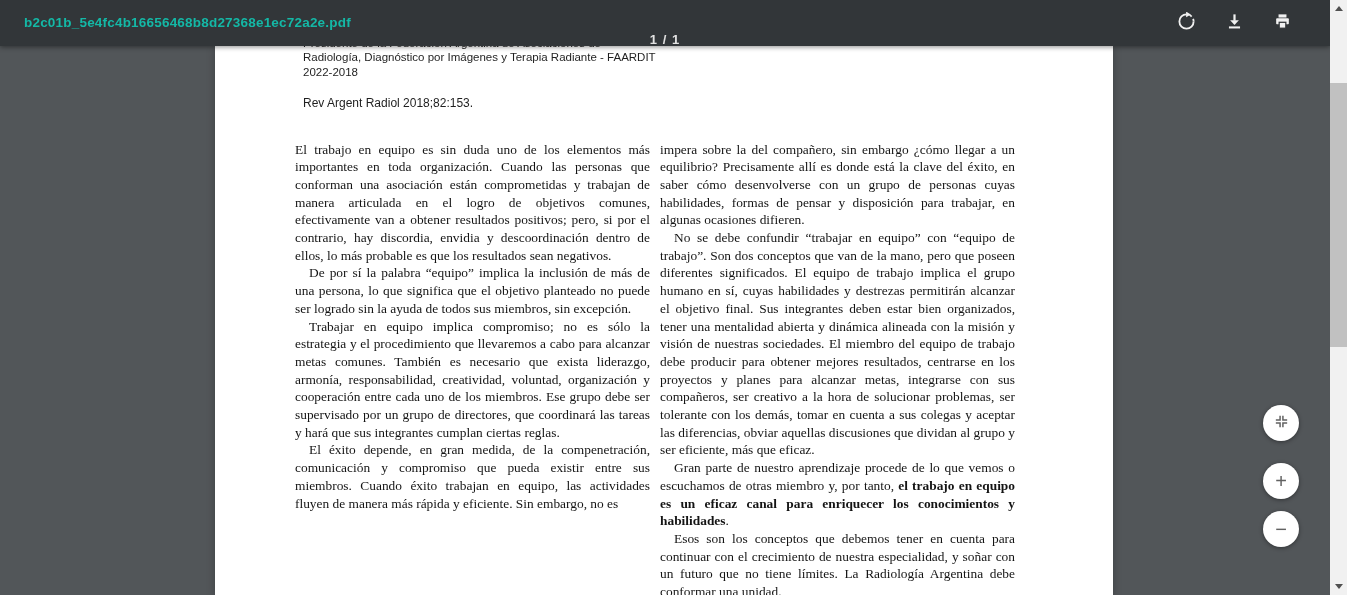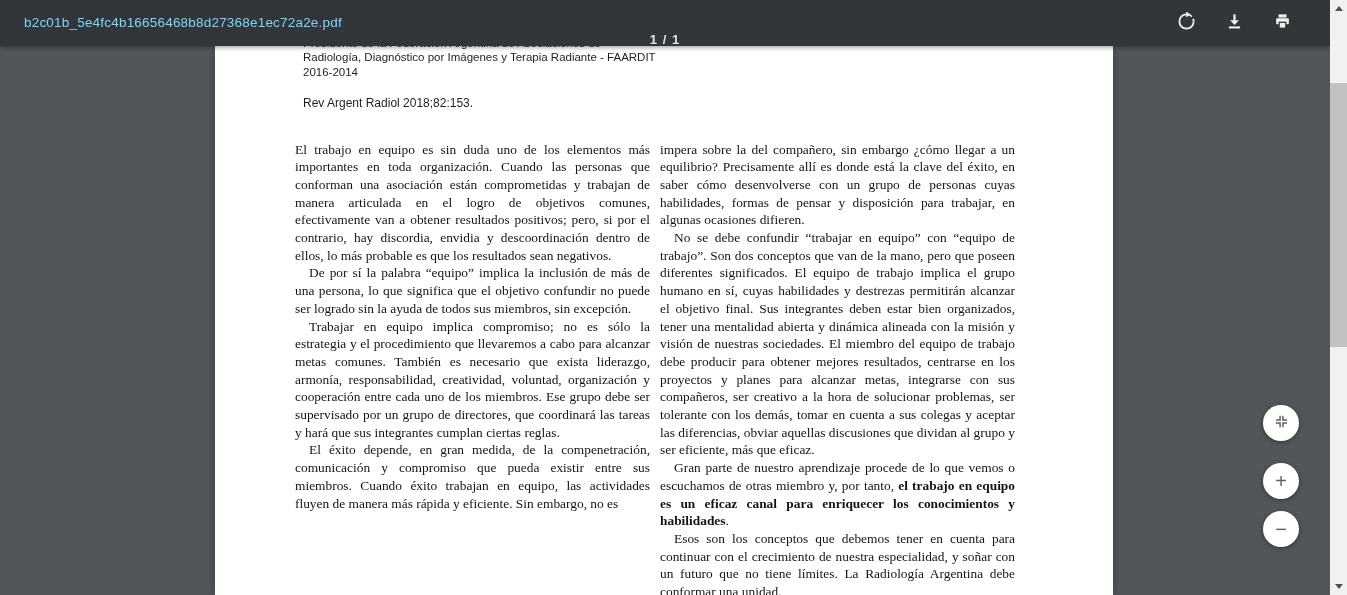--- a/index.html
+++ b/index.html
@@ -10,21 +10,21 @@
     background: #525659; overflow: hidden;
     font-family: "Liberation Sans", sans-serif;
   }
   
   .toolbar {
     position: absolute; left:0; top:0; width:1330px; height:46px;
     background:#323639; box-shadow: 0 1px 5px rgba(0,0,0,.45); z-index: 5;
   }
   .filename {
     position:absolute; left:24px; top:0; height:64px; line-height:46px;
-    color:#7dd3fc; font-size:13.5px; font-weight:400; letter-spacing:.2px;
+    color:#14b8a6; font-size:13.5px; font-weight:700; letter-spacing:.2px;
     white-space:nowrap;
   }
   .page-indicator {
     position:absolute; left:50%; transform:translateX(-50%); top:17px; height:46px;
     line-height:46px; color:#e2e2e2; font-size:13px; font-weight:600; letter-spacing:1px;
     cursor:text;
   }
   .tb-btn {
     position:absolute; top:9px; width:28px; height:28px;
     display:flex; align-items:center; justify-content:center;
@@ -126,29 +126,29 @@
 
   <div class="viewer">
     <div class="page">
       <div class="page-inner">
 
         <div class="doc-header">
           <div class="clip-line">
             <span>Presidente de la Federación Argentina de Asociaciones de</span>
           </div>
           <div>Radiología, Diagnóstico por Imágenes y Terapia Radiante - FAARDIT</div>
-          <div>2016-2014</div>
+          <div>2022-2018</div>
         </div>
 
         <div class="citation">Rev Argent Radiol 2018;82:153.</div>
 
         <div class="columns">
           <div class="col">
             <p>El trabajo en equipo es sin duda uno de los elementos más importantes en toda organización. Cuando las personas que conforman una asociación están comprometidas y trabajan de manera articulada en el logro de objetivos comunes, efectivamente van a obtener resultados positivos; pero, si por el contrario, hay discordia, envidia y descoordinación dentro de ellos, lo más probable es que los resultados sean negativos.</p>
-            <p class="ind">De por sí la palabra “equipo” implica la inclusión de más de una persona, lo que significa que el objetivo confundir no puede ser logrado sin la ayuda de todos sus miembros, sin excepción.</p>
+            <p class="ind">De por sí la palabra “equipo” implica la inclusión de más de una persona, lo que significa que el objetivo planteado no puede ser logrado sin la ayuda de todos sus miembros, sin excepción.</p>
             <p class="ind">Trabajar en equipo implica compromiso; no es sólo la estrategia y el procedimiento que llevaremos a cabo para alcanzar metas comunes. También es necesario que exista liderazgo, armonía, responsabilidad, creatividad, voluntad, organización y cooperación entre cada uno de los miembros. Ese grupo debe ser supervisado por un grupo de directores, que coordinará las tareas y hará que sus integrantes cumplan ciertas reglas.</p>
             <p class="ind">El éxito depende, en gran medida, de la compenetración, comunicación y compromiso que pueda existir entre sus miembros. Cuando éxito trabajan en equipo, las actividades fluyen de manera más rápida y eficiente. Sin embargo, no es</p>
           </div>
           <div class="col">
             <p>impera sobre la del compañero, sin embargo ¿cómo llegar a un equilibrio? Precisamente allí es donde está la clave del éxito, en saber cómo desenvolverse con un grupo de personas cuyas habilidades, formas de pensar y disposición para trabajar, en algunas ocasiones difieren.</p>
             <p class="ind">No se debe confundir “trabajar en equipo” con “equipo de trabajo”. Son dos conceptos que van de la mano, pero que poseen diferentes significados. El equipo de trabajo implica el grupo humano en sí, cuyas habilidades y destrezas permitirán alcanzar el objetivo final. Sus integrantes deben estar bien organizados, tener una mentalidad abierta y dinámica alineada con la misión y visión de nuestras sociedades. El miembro del equipo de trabajo debe producir para obtener mejores resultados, centrarse en los proyectos y planes para alcanzar metas, integrarse con sus compañeros, ser creativo a la hora de solucionar problemas, ser tolerante con los demás, tomar en cuenta a sus colegas y aceptar las diferencias, obviar aquellas discusiones que dividan al grupo y ser eficiente, más que eficaz.</p>
             <p class="ind"><span>Gran parte de nuestro aprendizaje procede de lo que vemos o escuchamos de otras miembro y, por tanto, </span><strong>el trabajo en equipo es un eficaz canal para enriquecer los conocimientos y habilidades</strong><span>.</span></p>
             <p class="ind">Esos son los conceptos que debemos tener en cuenta para continuar con el crecimiento de nuestra especialidad, y soñar con un futuro que no tiene límites. La Radiología Argentina debe conformar una unidad.</p>
           </div>
         </div>

